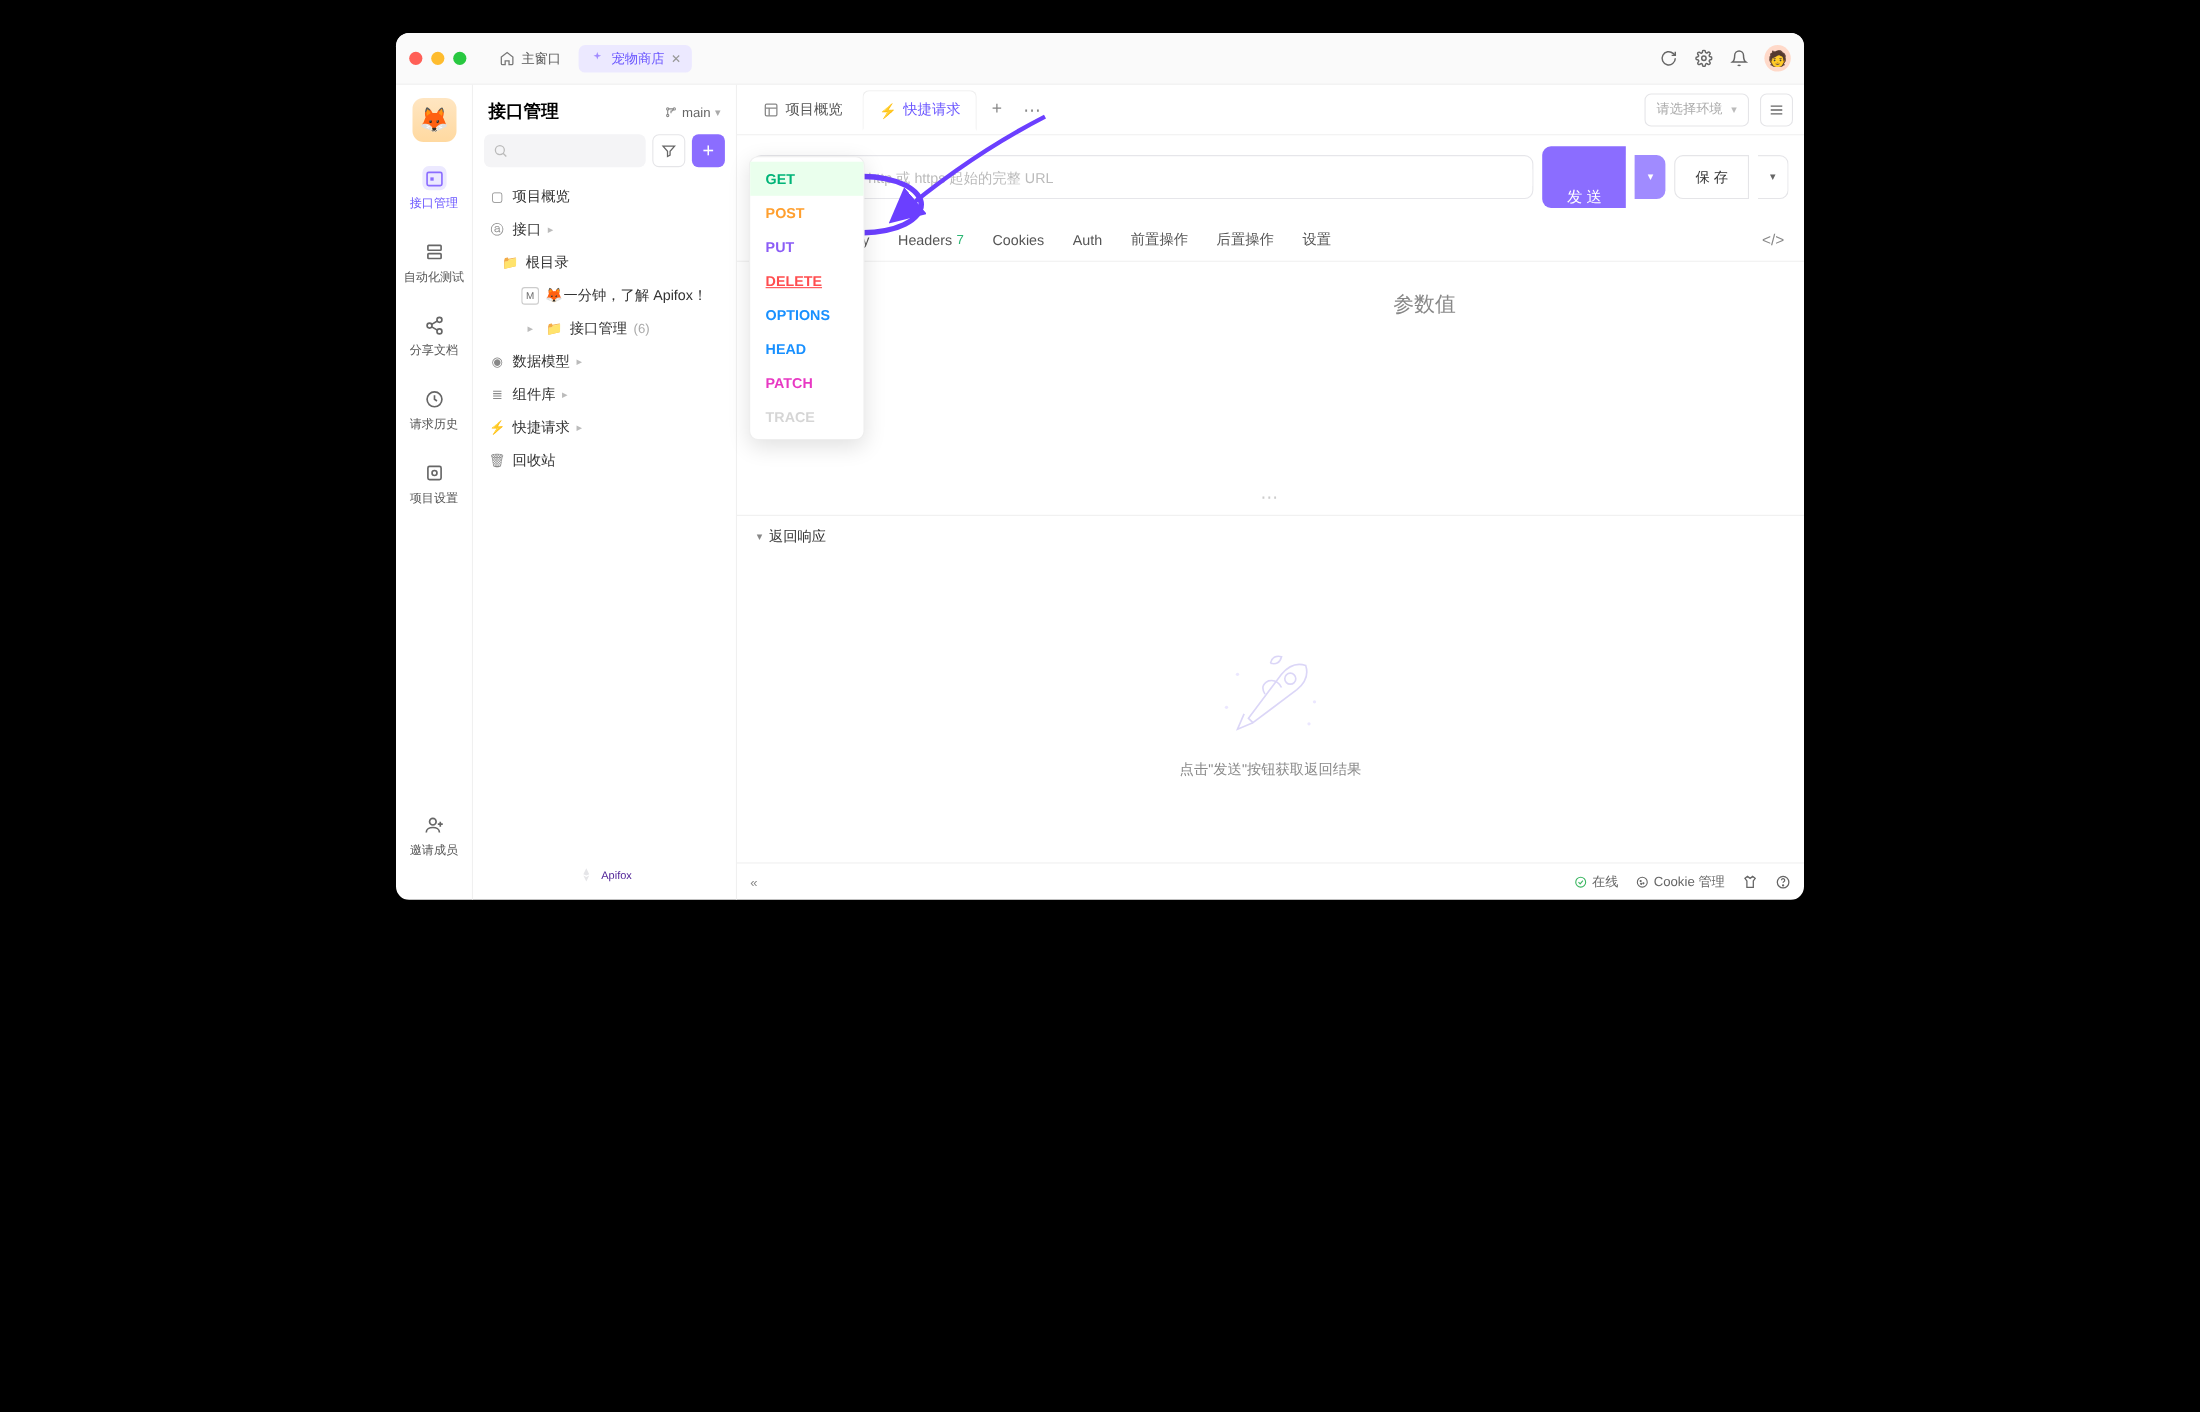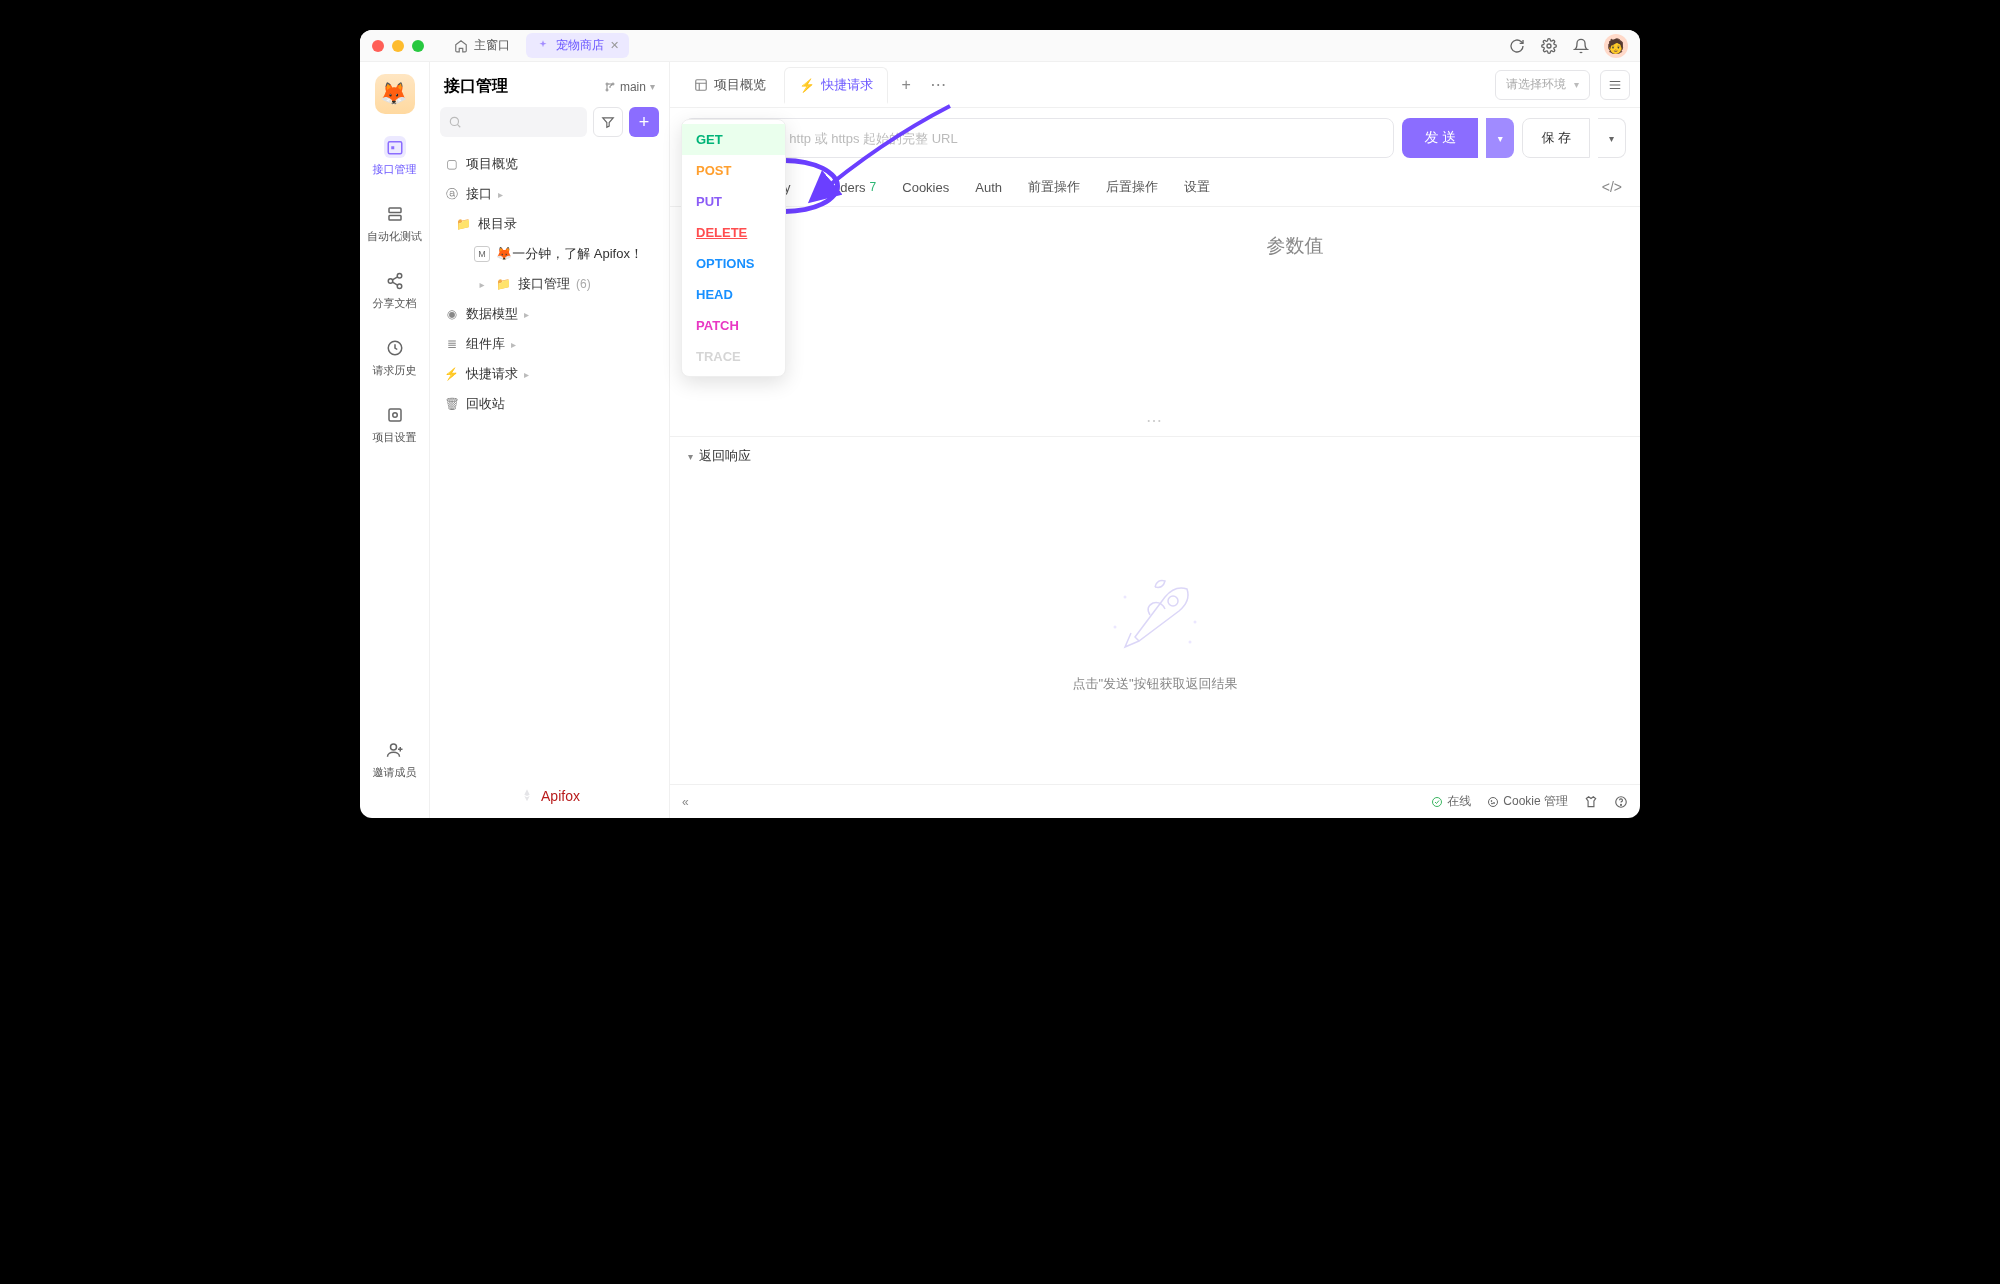--- a/index.html
+++ b/index.html
@@ -1,18 +1,18 @@
 <!DOCTYPE html>
 <html><head>
 <meta charset="utf-8">
 <style>
 * { box-sizing: border-box; margin: 0; padding: 0; font-family: -apple-system, "PingFang SC", "Hiragino Sans GB", "Microsoft YaHei", sans-serif; }
 body { background: #000; display: flex; align-items: flex-start; justify-content: center; padding: 30px; }
 .window { width: 1280px; height: 788px; background: #fff; border-radius: 12px; overflow: hidden; display: flex; flex-direction: column; position: relative; box-shadow: 0 10px 40px rgba(0,0,0,0.4); }
-.titlebar { height: 32px; display: flex; align-items: center; padding: 0 12px; border-bottom: 1px solid #f0f0f0; background: #fafafa; }
+.titlebar { height: 47px; display: flex; align-items: center; padding: 0 12px; border-bottom: 1px solid #f0f0f0; background: #fafafa; }
 .traffic { display: flex; gap: 8px; margin-right: 20px; }
 .dot { width: 12px; height: 12px; border-radius: 50%; }
 .dot.red { background: #ff5f57; }
 .dot.yellow { background: #febc2e; }
 .dot.green { background: #28c840; }
 .win-tabs { display: flex; gap: 6px; flex: 1; }
 .win-tab { display: flex; align-items: center; gap: 6px; padding: 4px 10px; border-radius: 6px; font-size: 12px; color: #555; cursor: pointer; }
 .win-tab.home .homeicon { width: 14px; height: 14px; }
 .win-tab.active { background: #ece9ff; color: #6b57ff; }
 .win-tab .close { font-size: 11px; color: #999; }
@@ -35,35 +35,35 @@
 .searchbox { flex:1; height:30px; background:#f4f4f6; border-radius:6px; display:flex; align-items:center; padding:0 8px; color:#aaa; }
 .filter-btn { width:30px; height:30px; border:1px solid #e5e5e8; border-radius:6px; display:flex; align-items:center; justify-content:center; cursor:pointer; color:#555;}
 .add-btn { width:30px; height:30px; background:#8b6dff; border-radius:6px; display:flex; align-items:center; justify-content:center; color:#fff; cursor:pointer; font-size:18px; }
 .tree { flex:1; overflow:auto; padding: 4px 8px; font-size: 13px; color:#333; }
 .tree-row { display:flex; align-items:center; gap:6px; padding:6px 6px; border-radius:6px; cursor:pointer; }
 .tree-row .ticon { width:16px; text-align:center; color:#888; font-size:12px; }
 .tree-child { padding-left: 18px; }
 .tree-child2 { padding-left: 36px; }
 .badge-m { display:inline-flex; width:16px; height:16px; border:1px solid #ccc; border-radius:3px; font-size:9px; align-items:center; justify-content:center; color:#666;}
 .count { color:#aaa; font-size:12px; }
-.sidebar-footer { text-align:left; color:#b91c1c; font-size:14px; padding:10px 0 14px; display:flex; align-items:center; justify-content:center; gap:6px;}
+.sidebar-footer { text-align:left; color:#4c1d95; font-size:10px; padding:10px 0 14px; display:flex; align-items:center; justify-content:center; gap:6px;}
 .main { flex:1; display:flex; flex-direction:column; min-width:0; }
 .tabsbar { height:46px; display:flex; align-items:center; border-bottom:1px solid #f0f0f0; padding: 0 10px; gap:4px; }
 .mtab { display:flex; align-items:center; gap:6px; padding:8px 14px; font-size:13px; color:#555; cursor:pointer; border-radius:6px 6px 0 0; }
 .mtab.active { color:#6b57ff; border:1px solid #eee; border-bottom:2px solid #fff; background:#fff; position:relative; top:1px; }
 .mtab .bolt { color:#6b57ff; }
 .mtab-plus { width:28px; height:28px; display:flex; align-items:center; justify-content:center; color:#888; cursor:pointer; }
 .env-select { margin-left:auto; border:1px solid #e5e5e8; border-radius:6px; height:30px; display:flex; align-items:center; padding:0 10px; font-size:12px; color:#aaa; gap:8px; cursor:pointer;}
 .menu-icon { width:30px; height:30px; border:1px solid #e5e5e8; border-radius:6px; display:flex; align-items:center; justify-content:center; margin-left:6px; cursor:pointer; color:#555;}
 .request-row { display:flex; gap:8px; padding:10px 14px; align-items:center; }
 .urlbox { flex:1; display:flex; align-items:center; border:1px solid #e6e6ea; border-radius:8px; height:40px; position:relative; }
 .method-pill { display:flex; align-items:center; gap:4px; padding:0 12px; height:100%; color:#00b478; font-weight:600; font-size:13px; cursor:pointer; }
 .urlinput { flex:1; border:none; outline:none; font-size:13px; color:#333; padding:0 8px; }
 .urlinput::placeholder { color:#bbb; }
-.send-btn { height:40px; background:#8b6dff; color:#fff; border-radius:8px 0 0 8px; padding:0 22px; display:flex; align-items:center; font-size:14px; cursor:pointer; }
+.send-btn { height:56px; background:#8b6dff; color:#fff; border-radius:8px 0 0 8px; padding:0 22px; display:flex; align-items:flex-end; font-size:14px; cursor:pointer; }
 .send-caret { height:40px; width:28px; background:#a08bff; border-radius:0 8px 8px 0; display:flex; align-items:center; justify-content:center; color:#fff; cursor:pointer; }
 .save-btn { height:40px; border:1px solid #e5e5e8; border-radius:8px 0 0 8px; padding:0 18px; display:flex; align-items:center; font-size:13px; cursor:pointer; color:#333;}
 .save-caret { height:40px; width:28px; border:1px solid #e5e5e8; border-left:none; border-radius:0 8px 8px 0; display:flex; align-items:center; justify-content:center; color:#666; cursor:pointer;}
 .method-dropdown { position:absolute; top:0; left:-4px; width:105px; background:#fff; border:1px solid #eee; border-radius:8px; box-shadow:0 6px 20px rgba(0,0,0,0.12); padding:4px 0; z-index:30; }
 .method-opt { padding:8px 14px; font-size:13px; font-weight:600; cursor:pointer; }
 .m-get { color:#00b478; } .m-post{color:#ff9f2e;} .m-put{color:#8b5cf6;} .m-delete{color:#ff4d4f;text-decoration:underline;} .m-options{color:#1890ff;} .m-head{color:#1890ff;} .m-patch{color:#e838c3;} .m-trace{color:#888;}
 .method-highlight { background:#eaffed; }
 .subtabs { display:flex; gap:22px; padding:0 18px; border-bottom:1px solid #f0f0f0; font-size:13px; color:#555; }
 .subtab { padding:10px 2px; cursor:pointer; display:flex; align-items:center; gap:4px; }
 .subtab .num { color:#2bb673; font-size:12px; }

